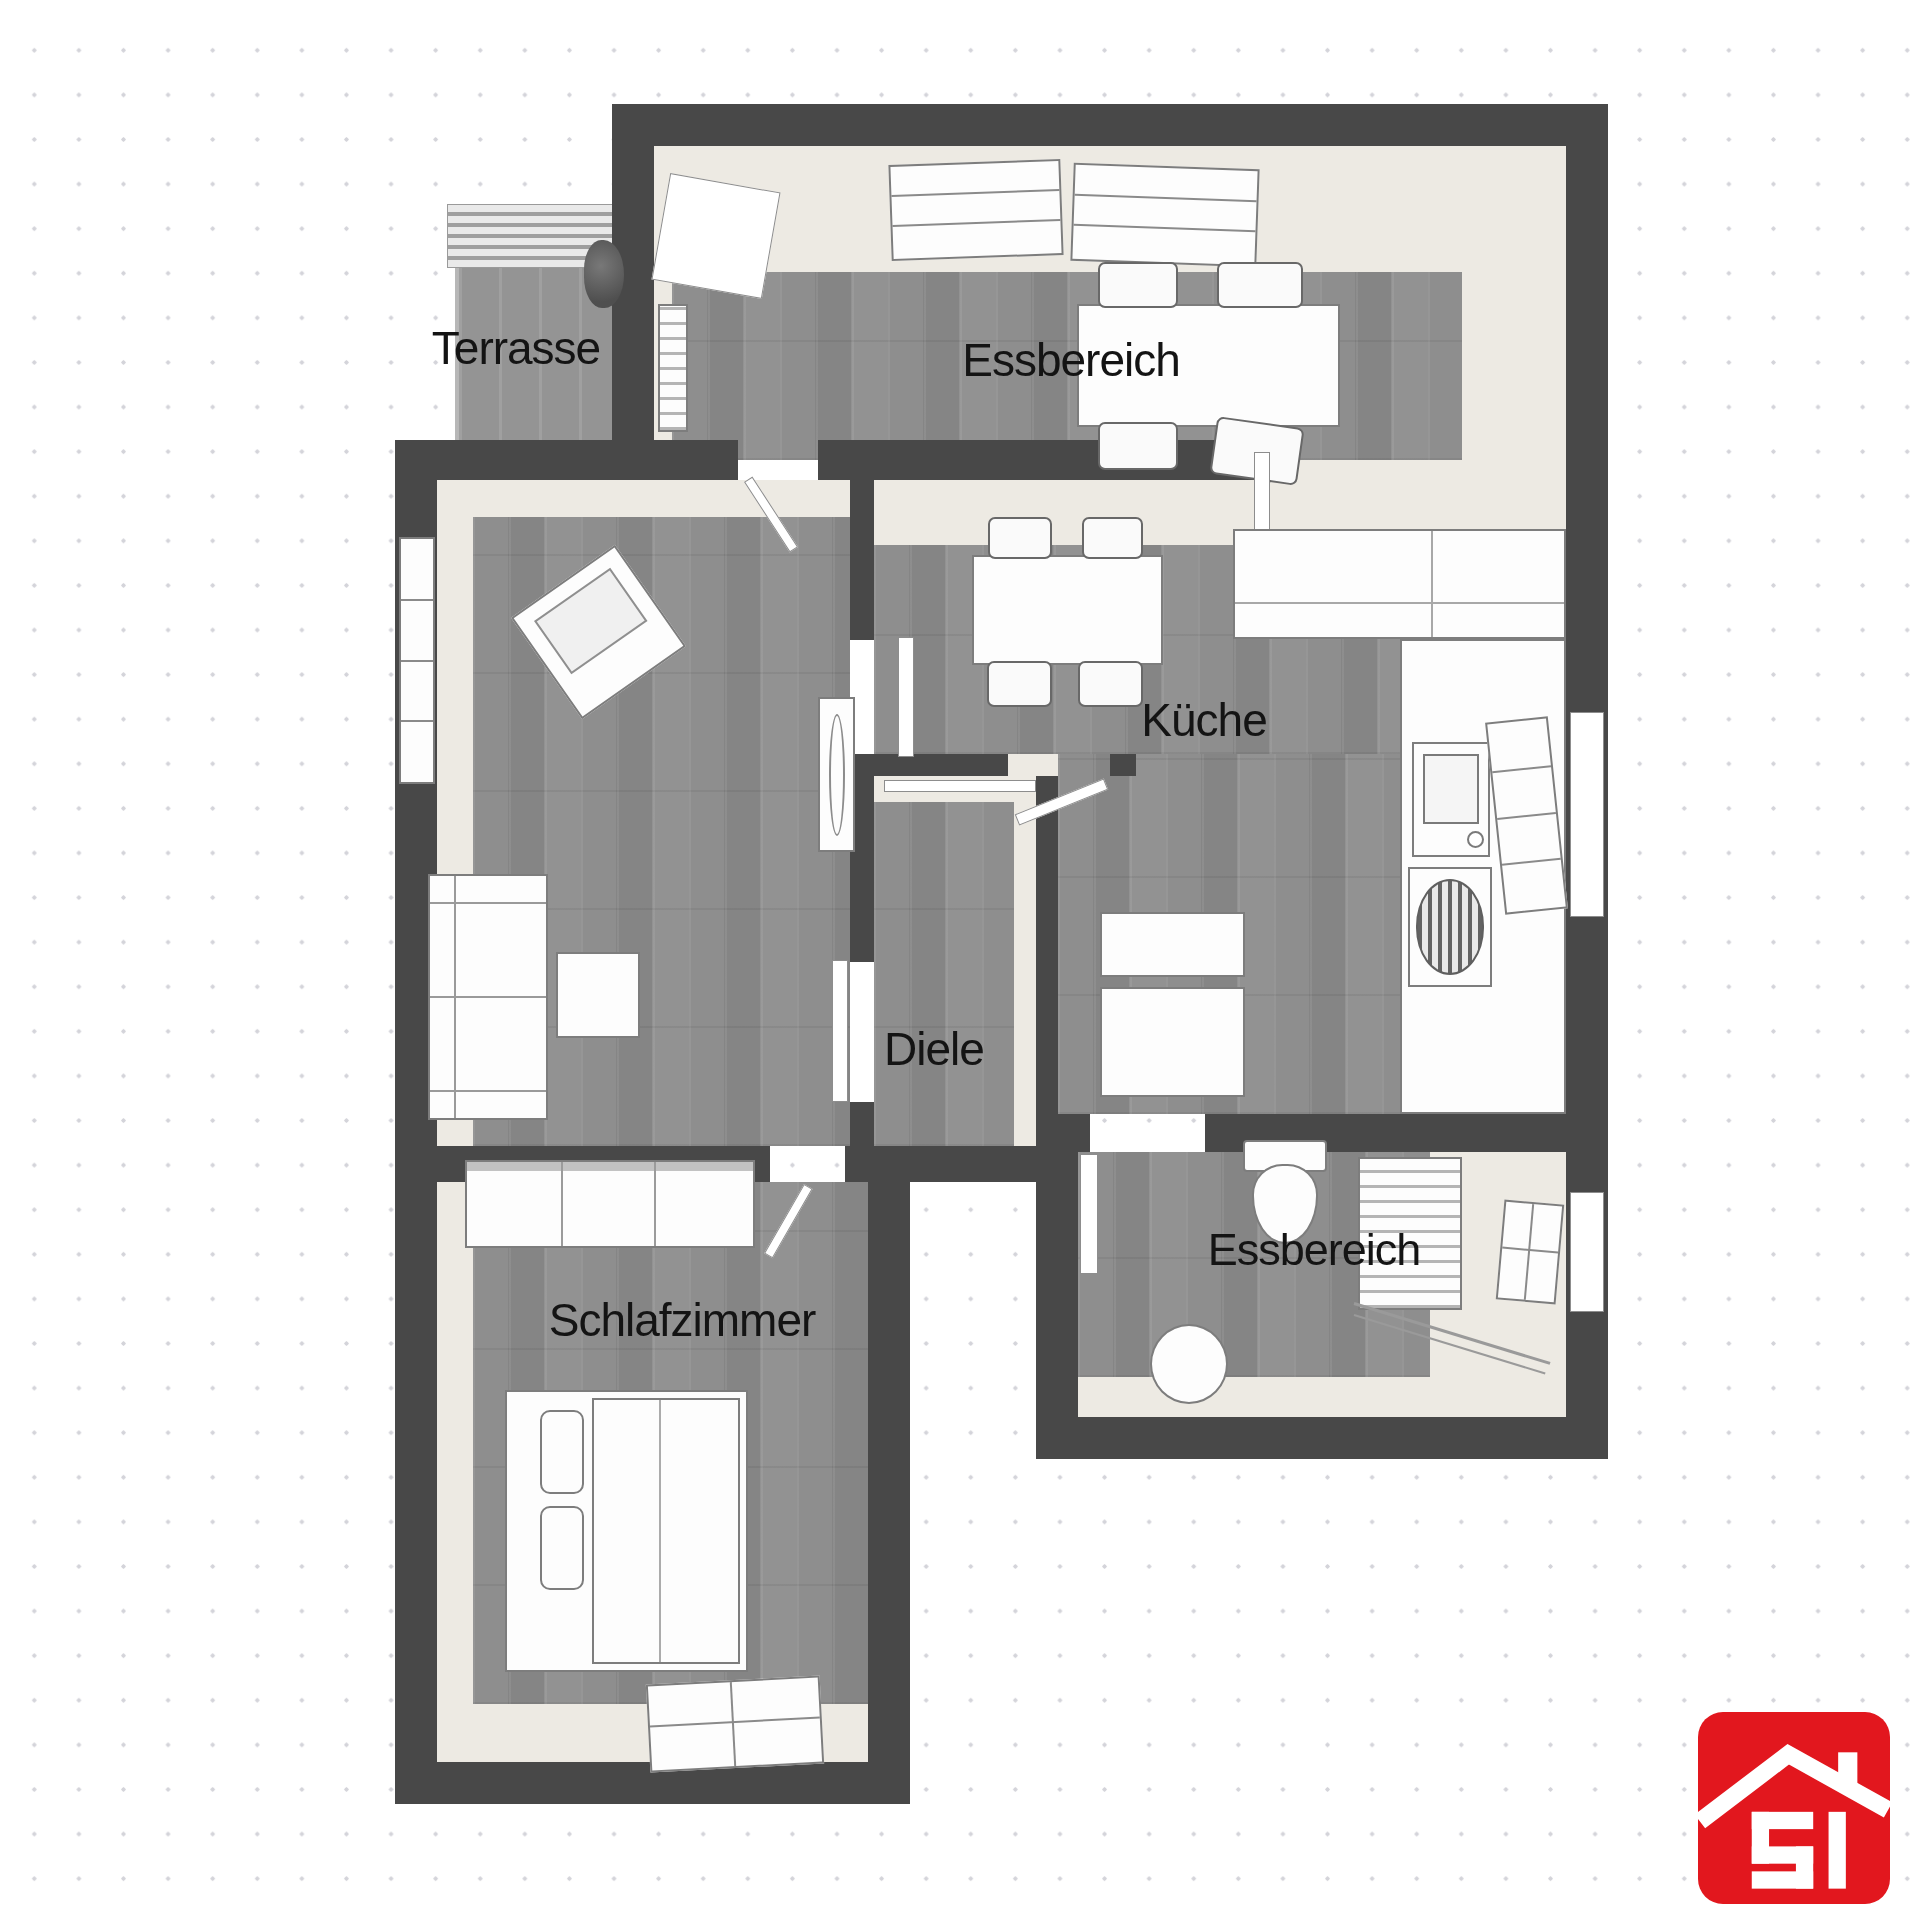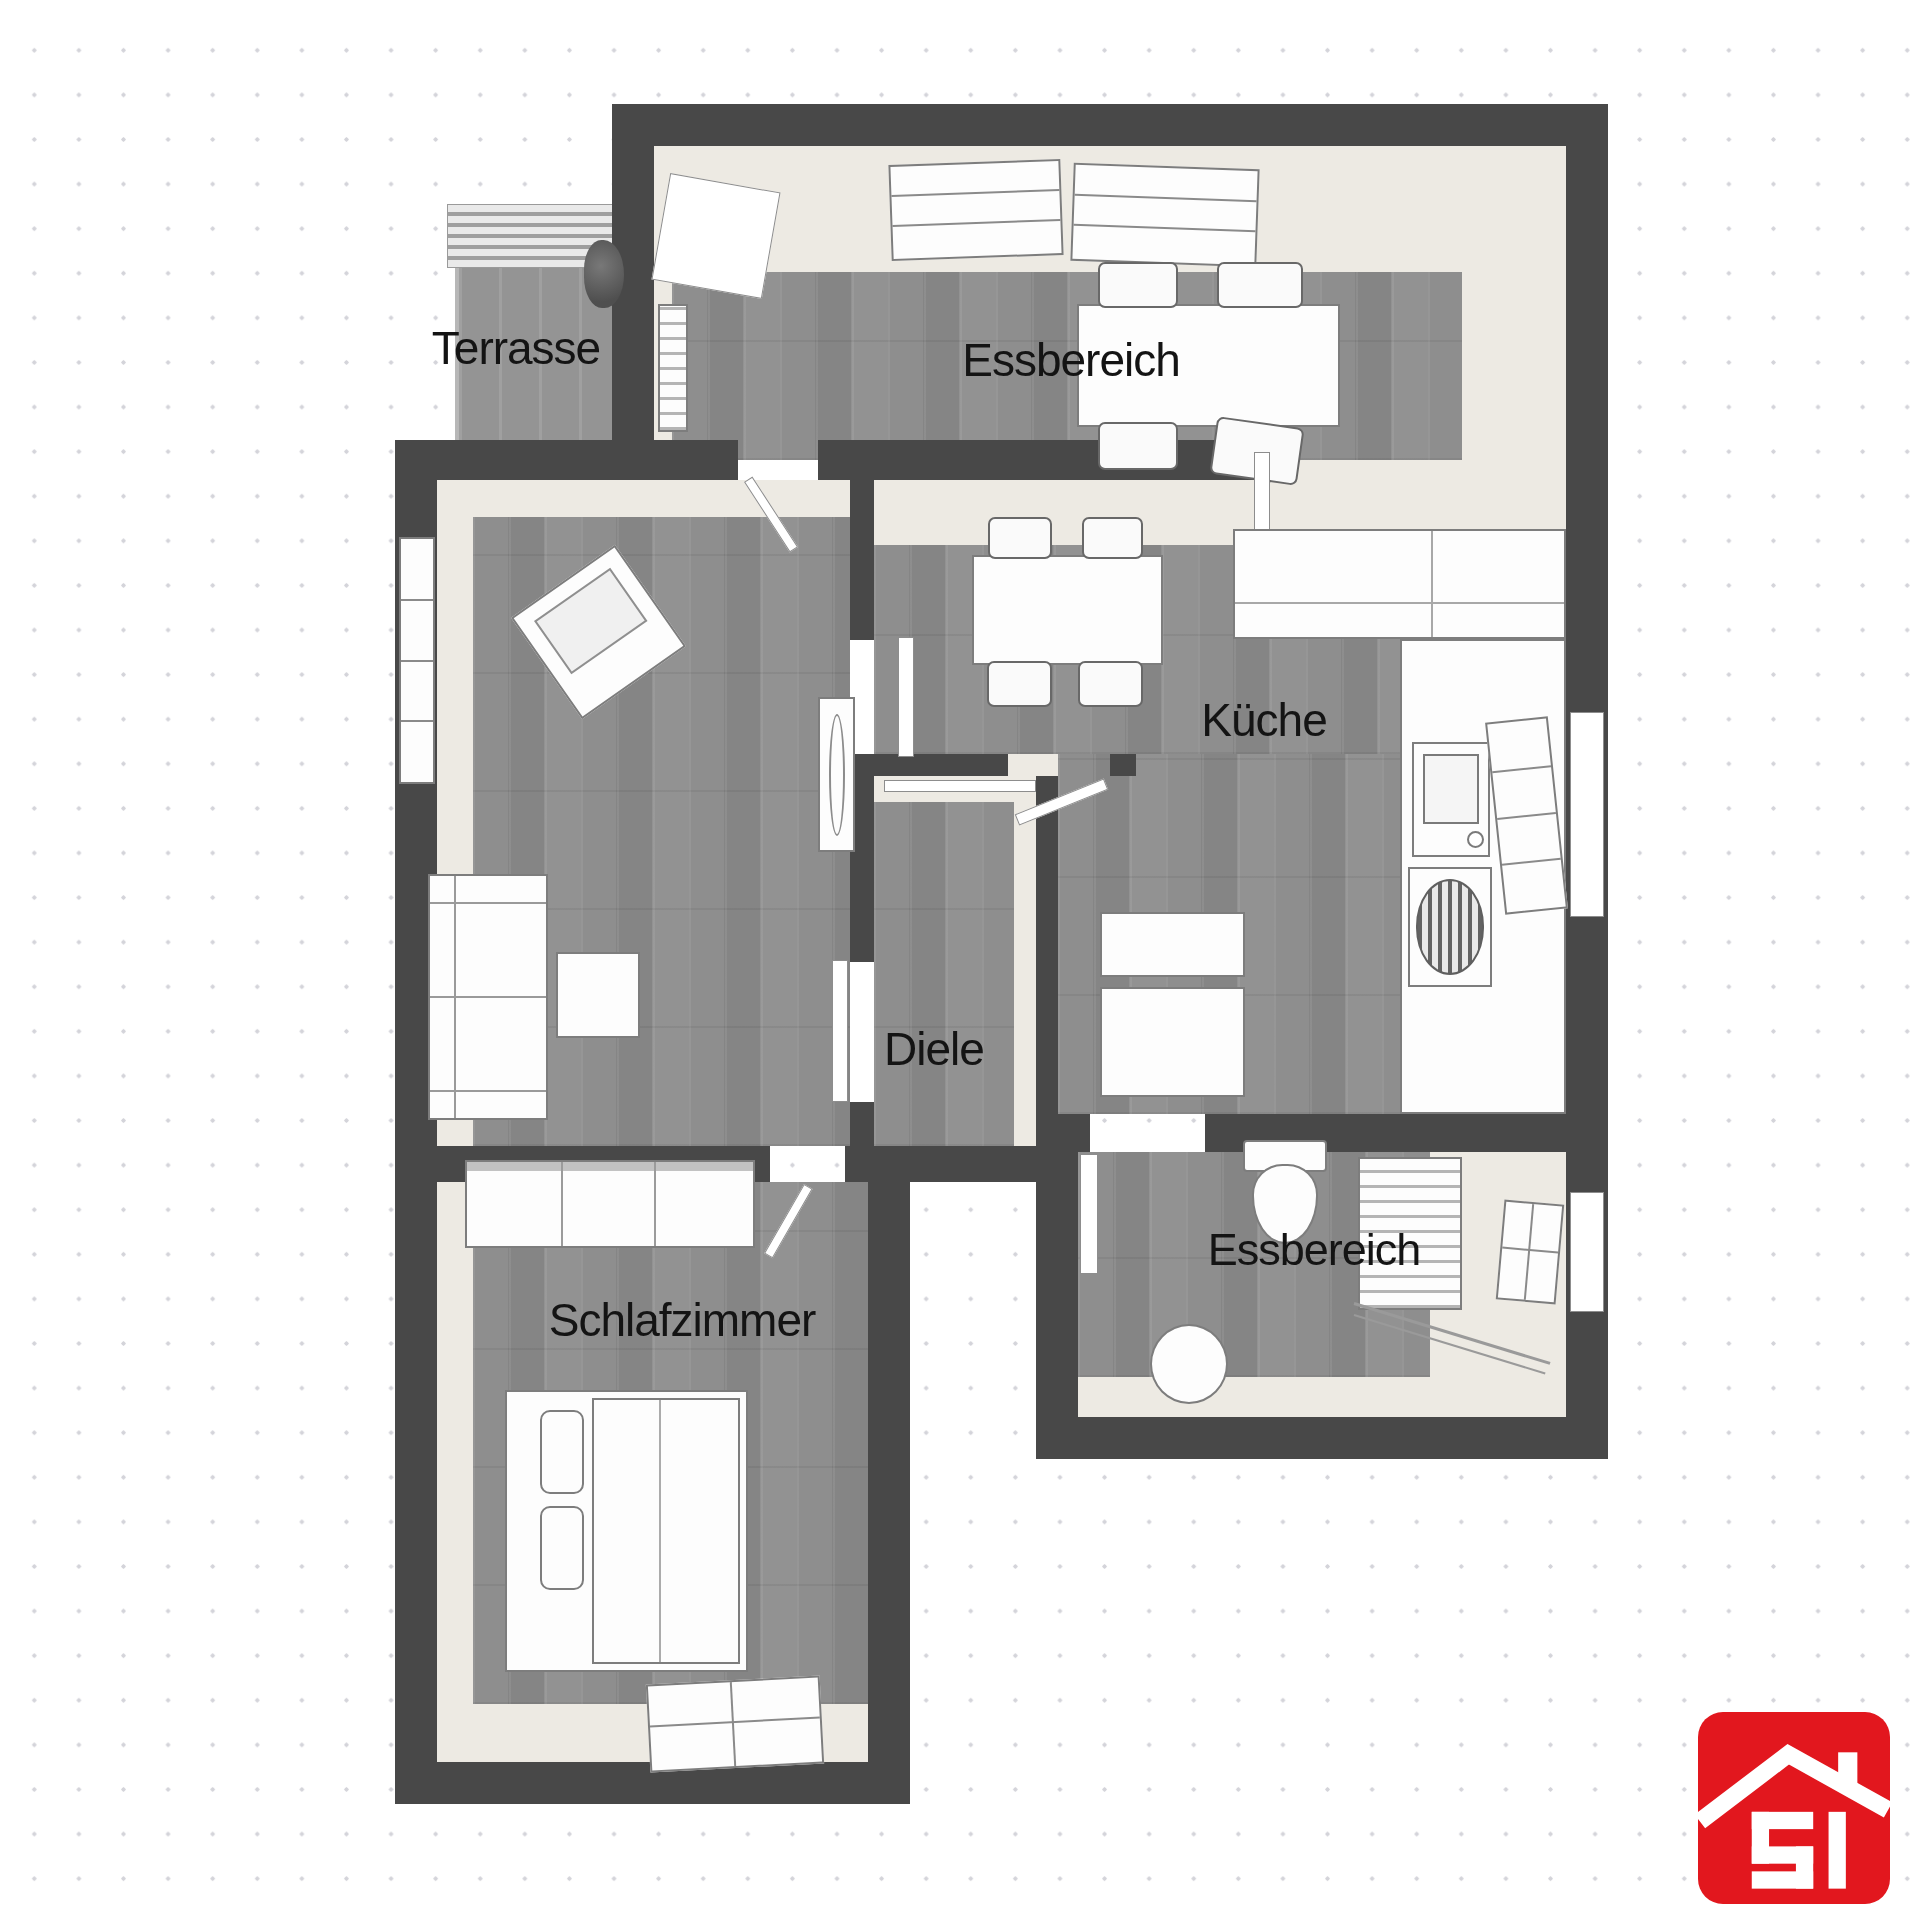--- a/index.html
+++ b/index.html
@@ -171,21 +171,21 @@
   <div class="furn toilet-bowl" style="left:1252px;top:1152px;width:66px;height:80px;"></div>
   <div class="furn radiator" style="left:1358px;top:1145px;width:104px;height:153px;"></div>
   <div class="gline" style="left:1354px;top:1290px;width:205px;height:3px;transform:rotate(17deg);transform-origin:left center;"></div>
   <div class="gline" style="left:1354px;top:1302px;width:200px;height:2px;transform:rotate(17deg);transform-origin:left center;"></div>
   <div class="furn basin" style="left:1150px;top:1312px;width:78px;height:80px;"></div>
   <div class="leaf" style="left:1570px;top:1180px;width:34px;height:120px;"></div>
   <div class="furn win-grid" style="left:1500px;top:1190px;width:60px;height:100px;transform:rotate(5deg);"></div>
 
   <div class="label" style="left:516px;top:336px;">Terrasse</div>
   <div class="label" style="left:1071px;top:348px;">Essbereich</div>
-  <div class="label" style="left:1264px;top:708px;">Küche</div>
+  <div class="label" style="left:1204px;top:708px;">Küche</div>
   <div class="label" style="left:934px;top:1037px;">Diele</div>
   <div class="label" style="left:1314px;top:1238px;font-size:45px;">Essbereich</div>
   <div class="label" style="left:682px;top:1308px;">Schlafzimmer</div>
 
   <div class="logo" style="left:1698px;top:1700px;width:192px;height:192px;">
     <span class="visually-hidden">SI</span>
     <svg width="192" height="192" viewBox="0 0 100 100">
       <rect x="0" y="0" width="100" height="100" rx="13" fill="#e2171e"></rect>
       <rect x="73" y="21" width="10" height="20" fill="#ffffff"></rect>
       <polyline points="1,57 47,22 99,51" fill="none" stroke="#ffffff" stroke-width="9"></polyline>

